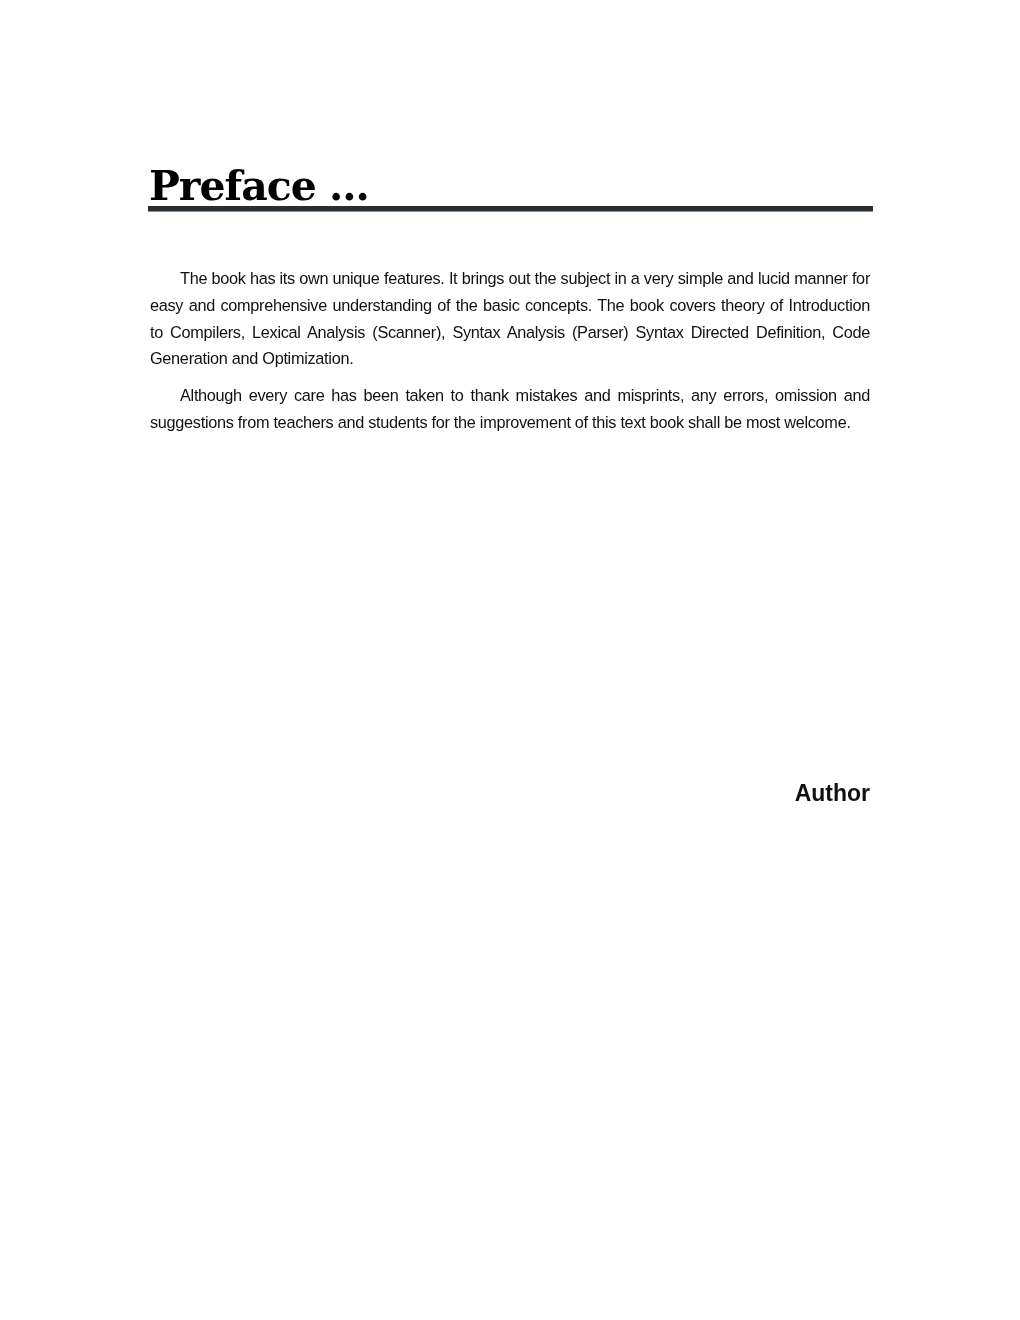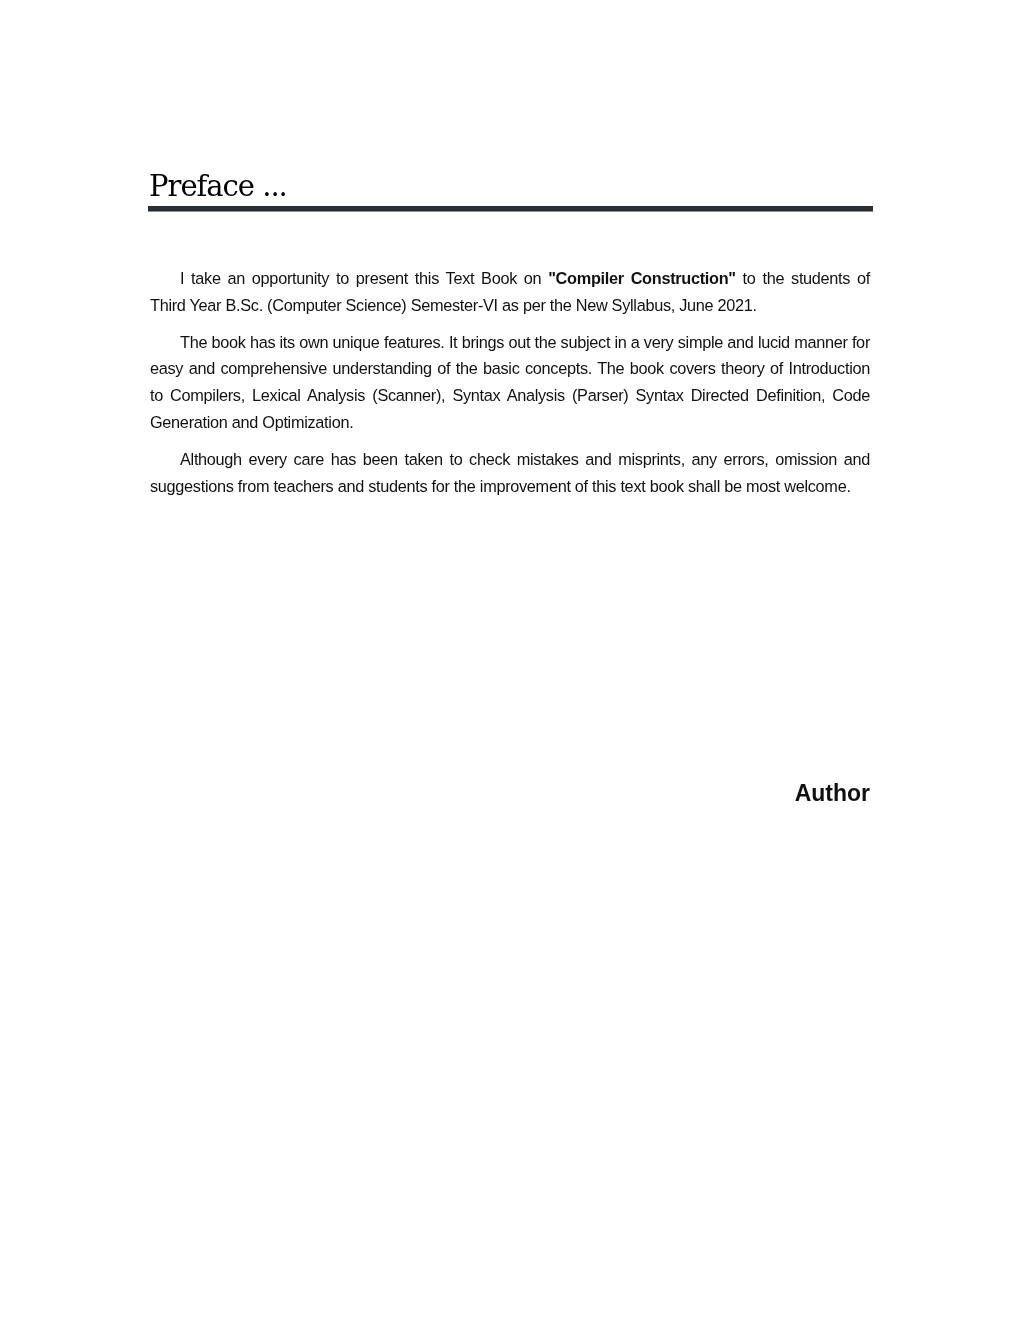--- a/index.html
+++ b/index.html
@@ -1,19 +1,19 @@
 <!DOCTYPE html>
 <html><head>
   <meta charset="utf-8">
   <style>
     html, body { margin: 0; padding: 0; background: #ffffff; }
     body { width: 1020px; height: 1320px; position: relative; overflow: hidden; color: #111; }
     .title {
       position: absolute; left: 149px; top: 166px;
-      font-family: "DejaVu Serif", serif; font-weight: normal; font-size: 29px;
+      font-family: "DejaVu Serif", serif; font-weight: bold; font-size: 41px;
       letter-spacing: -1px; color: #000; line-height: 40px;
     }
     .rule {
       position: absolute; left: 148px; top: 206px; width: 725px; height: 5px;
       background: #2a2f33; border-bottom: 1px solid #8a9296;
     }
     .body-text {
       position: absolute; left: 150px; top: 265px; width: 720px;
       font-family: "Liberation Sans", sans-serif; font-size: 16.3px;
       line-height: 26.8px; text-align: justify; letter-spacing: -0.3px;
@@ -26,19 +26,18 @@
     }
   </style>
 </head>
 <body>
 
 <div>
   <div class="title">Preface ...</div>
   <div class="rule"></div>
 
   <div class="body-text">
-    <p><span>I take an opportunity to present this Text Book on </span><b>"Compiler Construction"</b><span> to the students of Third Year B.Sc. (Computer Science) Semester-VI as per the New Syllabus, June 2021.</span></p>
     <p>The book has its own unique features. It brings out the subject in a very simple and lucid manner for easy and comprehensive understanding of the basic concepts. The book covers theory of Introduction to Compilers, Lexical Analysis (Scanner), Syntax Analysis (Parser) Syntax Directed Definition, Code Generation and Optimization.</p>
-    <p>Although every care has been taken to check mistakes and misprints, any errors, omission and suggestions from teachers and students for the improvement of this text book shall be most welcome.</p>
+    <p>Although every care has been taken to thank mistakes and misprints, any errors, omission and suggestions from teachers and students for the improvement of this text book shall be most welcome.</p>
   </div>
 
   <div class="author">Author</div>
 </div>
 
 </body></html>

